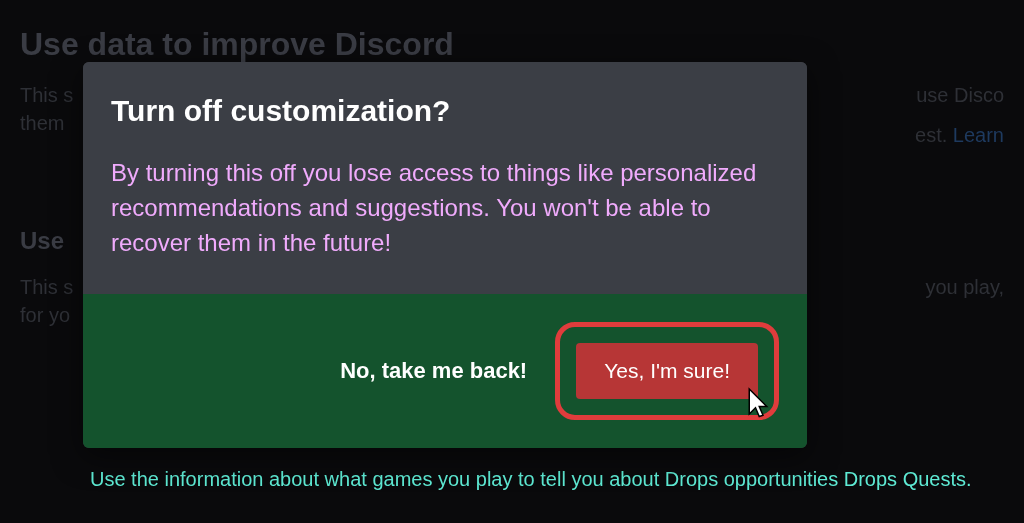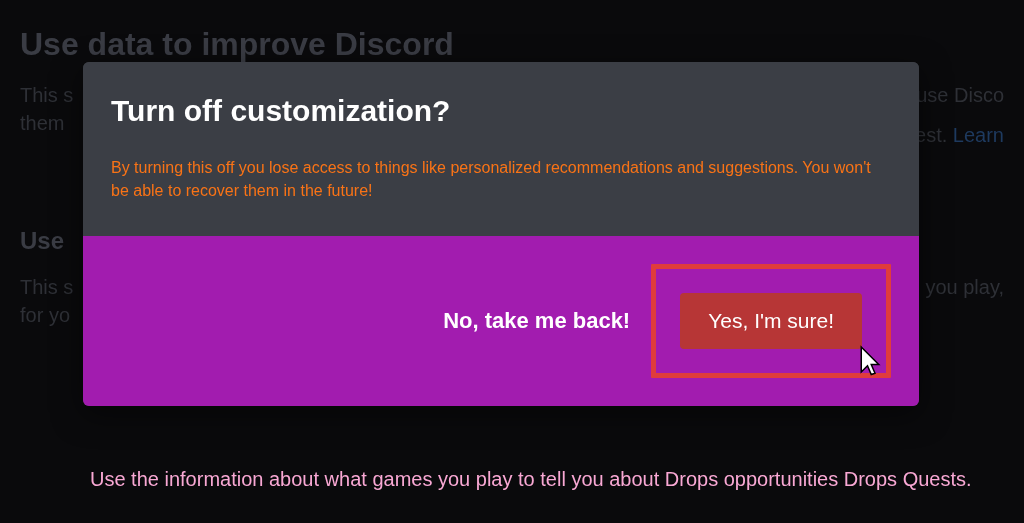--- a/index.html
+++ b/index.html
@@ -60,91 +60,91 @@
       color: #2e3036;
       line-height: 1.4;
     }
 
     .bg-text3 {
       position: absolute;
       bottom: 30px;
       left: 90px;
       right: 34px;
       font-size: 20px;
-      color: #f9a8d4;
+      color: #5eead4;
       line-height: 1.4;
     }
 
     
     .modal-backdrop {
       position: absolute;
       top: 0;
       left: 0;
       width: 100%;
       height: 100%;
       display: flex;
       align-items: flex-start;
       justify-content: center;
     }
 
     .modal {
       position: absolute;
       top: 62px;
       left: 83px;
-      width: 836px;
+      width: 724px;
       background: #36393f;
       border-radius: 6px;
       overflow: hidden;
       box-shadow: 0 8px 30px rgba(0,0,0,0.5);
     }
 
     .modal-body {
       padding: 32px 28px 34px 28px;
       background: #3b3e45;
     }
 
     .modal-title {
       font-size: 30px;
       font-weight: 700;
       color: #ffffff;
       margin-bottom: 28px;
     }
 
     .modal-desc {
-      font-size: 16px;
-      color: #f97316;
+      font-size: 24px;
+      color: #f0abfc;
       line-height: 1.45;
       font-weight: 400;
     }
 
     .modal-footer {
-      background: #a21caf;
+      background: #14532d;
       padding: 28px 28px 28px 28px;
       display: flex;
       justify-content: flex-end;
       align-items: center;
-      gap: 11px;
+      gap: 18px;
       position: relative;
     }
 
     .btn-cancel {
       background: transparent;
       border: none;
       color: #ffffff;
       font-size: 22px;
       font-weight: 600;
       cursor: pointer;
       padding: 12px 10px;
     }
 
     .btn-confirm-wrap {
       position: relative;
       border: 5px solid #e03c3c;
-      border-radius: 1px;
-      padding: 24px;
+      border-radius: 20px;
+      padding: 16px;
     }
 
     .btn-confirm {
       background: #b73636;
       border: none;
       color: #ffffff;
       font-size: 21px;
       font-weight: 500;
       cursor: pointer;
       padding: 16px 28px;

